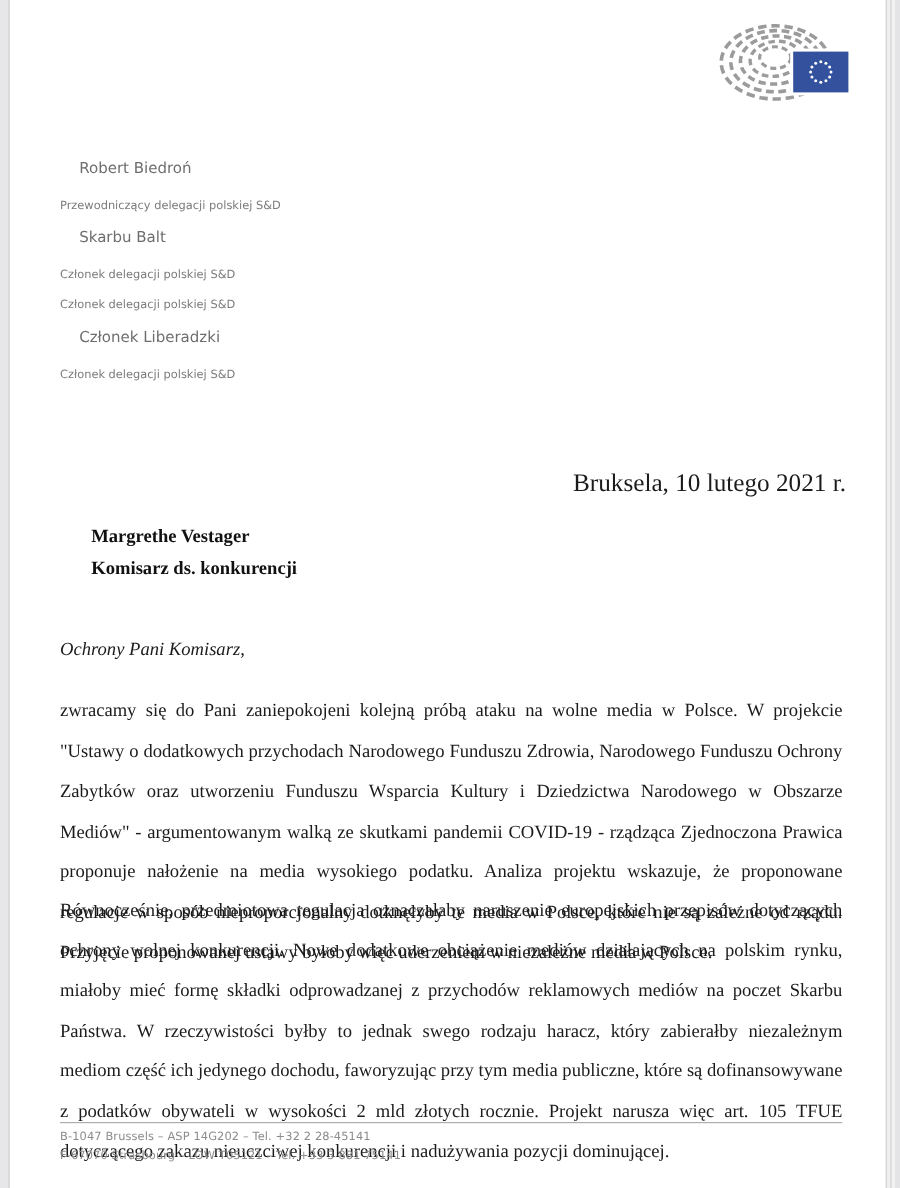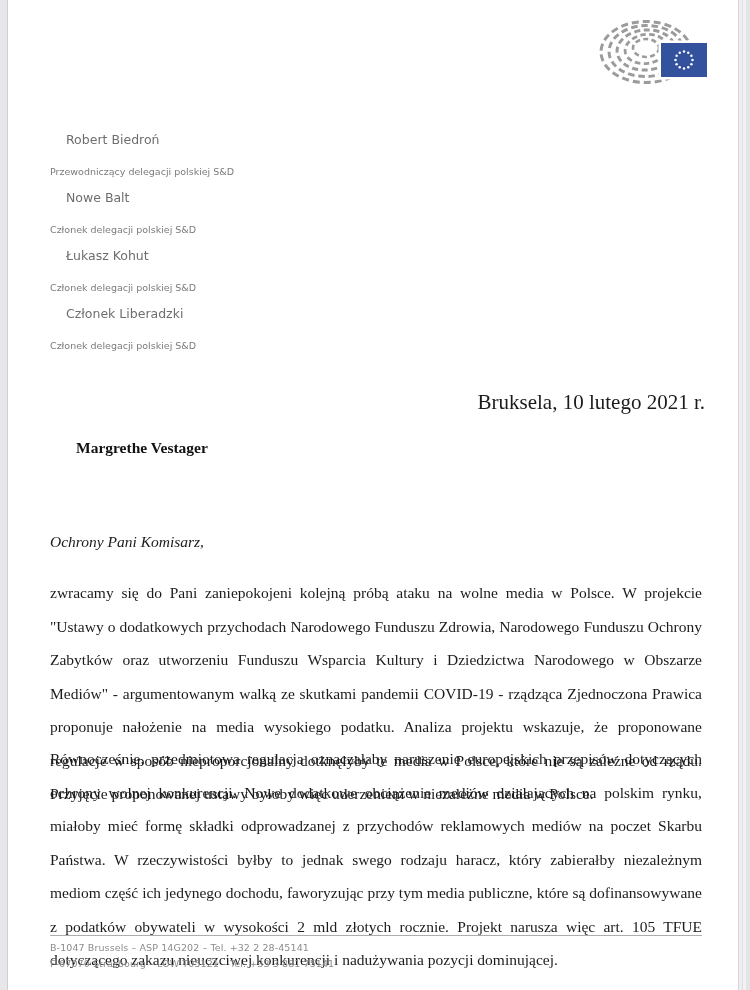--- a/index.html
+++ b/index.html
@@ -82,32 +82,32 @@
       <circle cx="77.5" cy="44" r="1.25"></circle>
       <circle cx="78.64" cy="39.75" r="1.25"></circle>
       <circle cx="81.75" cy="36.64" r="1.25"></circle>
     </g>
   </svg>
 </div>
 
 <div class="senders">
   <div class="sender-name">Robert Biedroń</div>
   <div class="sender-title">Przewodniczący delegacji polskiej S&amp;D</div>
-  <div class="sender-name">Nowe Balt</div>
+  <div class="sender-name">Skarbu Balt</div>
   <div class="sender-title">Członek delegacji polskiej S&amp;D</div>
-  <div class="sender-name">Łukasz Kohut</div>
   <div class="sender-title">Członek delegacji polskiej S&amp;D</div>
   <div class="sender-name">Członek Liberadzki</div>
   <div class="sender-title">Członek delegacji polskiej S&amp;D</div>
 </div>
 
 <div class="dateline">Bruksela, 10 lutego 2021 r.</div>
 
 <div class="recipient">
   <div>Margrethe Vestager</div>
+  <div>Komisarz ds. konkurencji</div>
 </div>
 
 <div class="salutation">Ochrony Pani Komisarz,</div>
 
 <div class="para para-1">zwracamy się do Pani zaniepokojeni kolejną próbą ataku na wolne media w Polsce. W projekcie "Ustawy o dodatkowych przychodach Narodowego Funduszu Zdrowia, Narodowego Funduszu Ochrony Zabytków oraz utworzeniu Funduszu Wsparcia Kultury i Dziedzictwa Narodowego w Obszarze Mediów"  - argumentowanym walką ze skutkami pandemii COVID-19 - rządząca Zjednoczona Prawica proponuje nałożenie na media wysokiego podatku. Analiza projektu wskazuje, że proponowane regulacje w sposób nieproporcjonalny dotknęłyby te media w Polsce, które nie są zależne od rządu. Przyjęcie proponowanej ustawy byłoby więc uderzeniem w niezależne media w Polsce.</div>
 <div class="para para-2">Równocześnie, przedmiotowa regulacja oznaczałaby naruszenie europejskich przepisów dotyczących ochrony wolnej konkurencji. Nowe dodatkowe obciążenie mediów działających na polskim rynku, miałoby mieć formę składki odprowadzanej z przychodów reklamowych mediów na poczet Skarbu Państwa. W rzeczywistości byłby to jednak swego rodzaju haracz, który zabierałby niezależnym mediom część ich jedynego dochodu, faworyzując przy tym media publiczne, które są dofinansowywane z podatków obywateli w wysokości 2 mld złotych rocznie. Projekt narusza więc art. 105 TFUE dotyczącego zakazu nieuczciwej konkurencji i nadużywania pozycji dominującej.</div>
 
 <div class="footer">
   <div class="footer-rule"></div>
   <div class="footer-line">B-1047 Brussels – ASP 14G202 – Tel. +32 2 28-45141</div>

